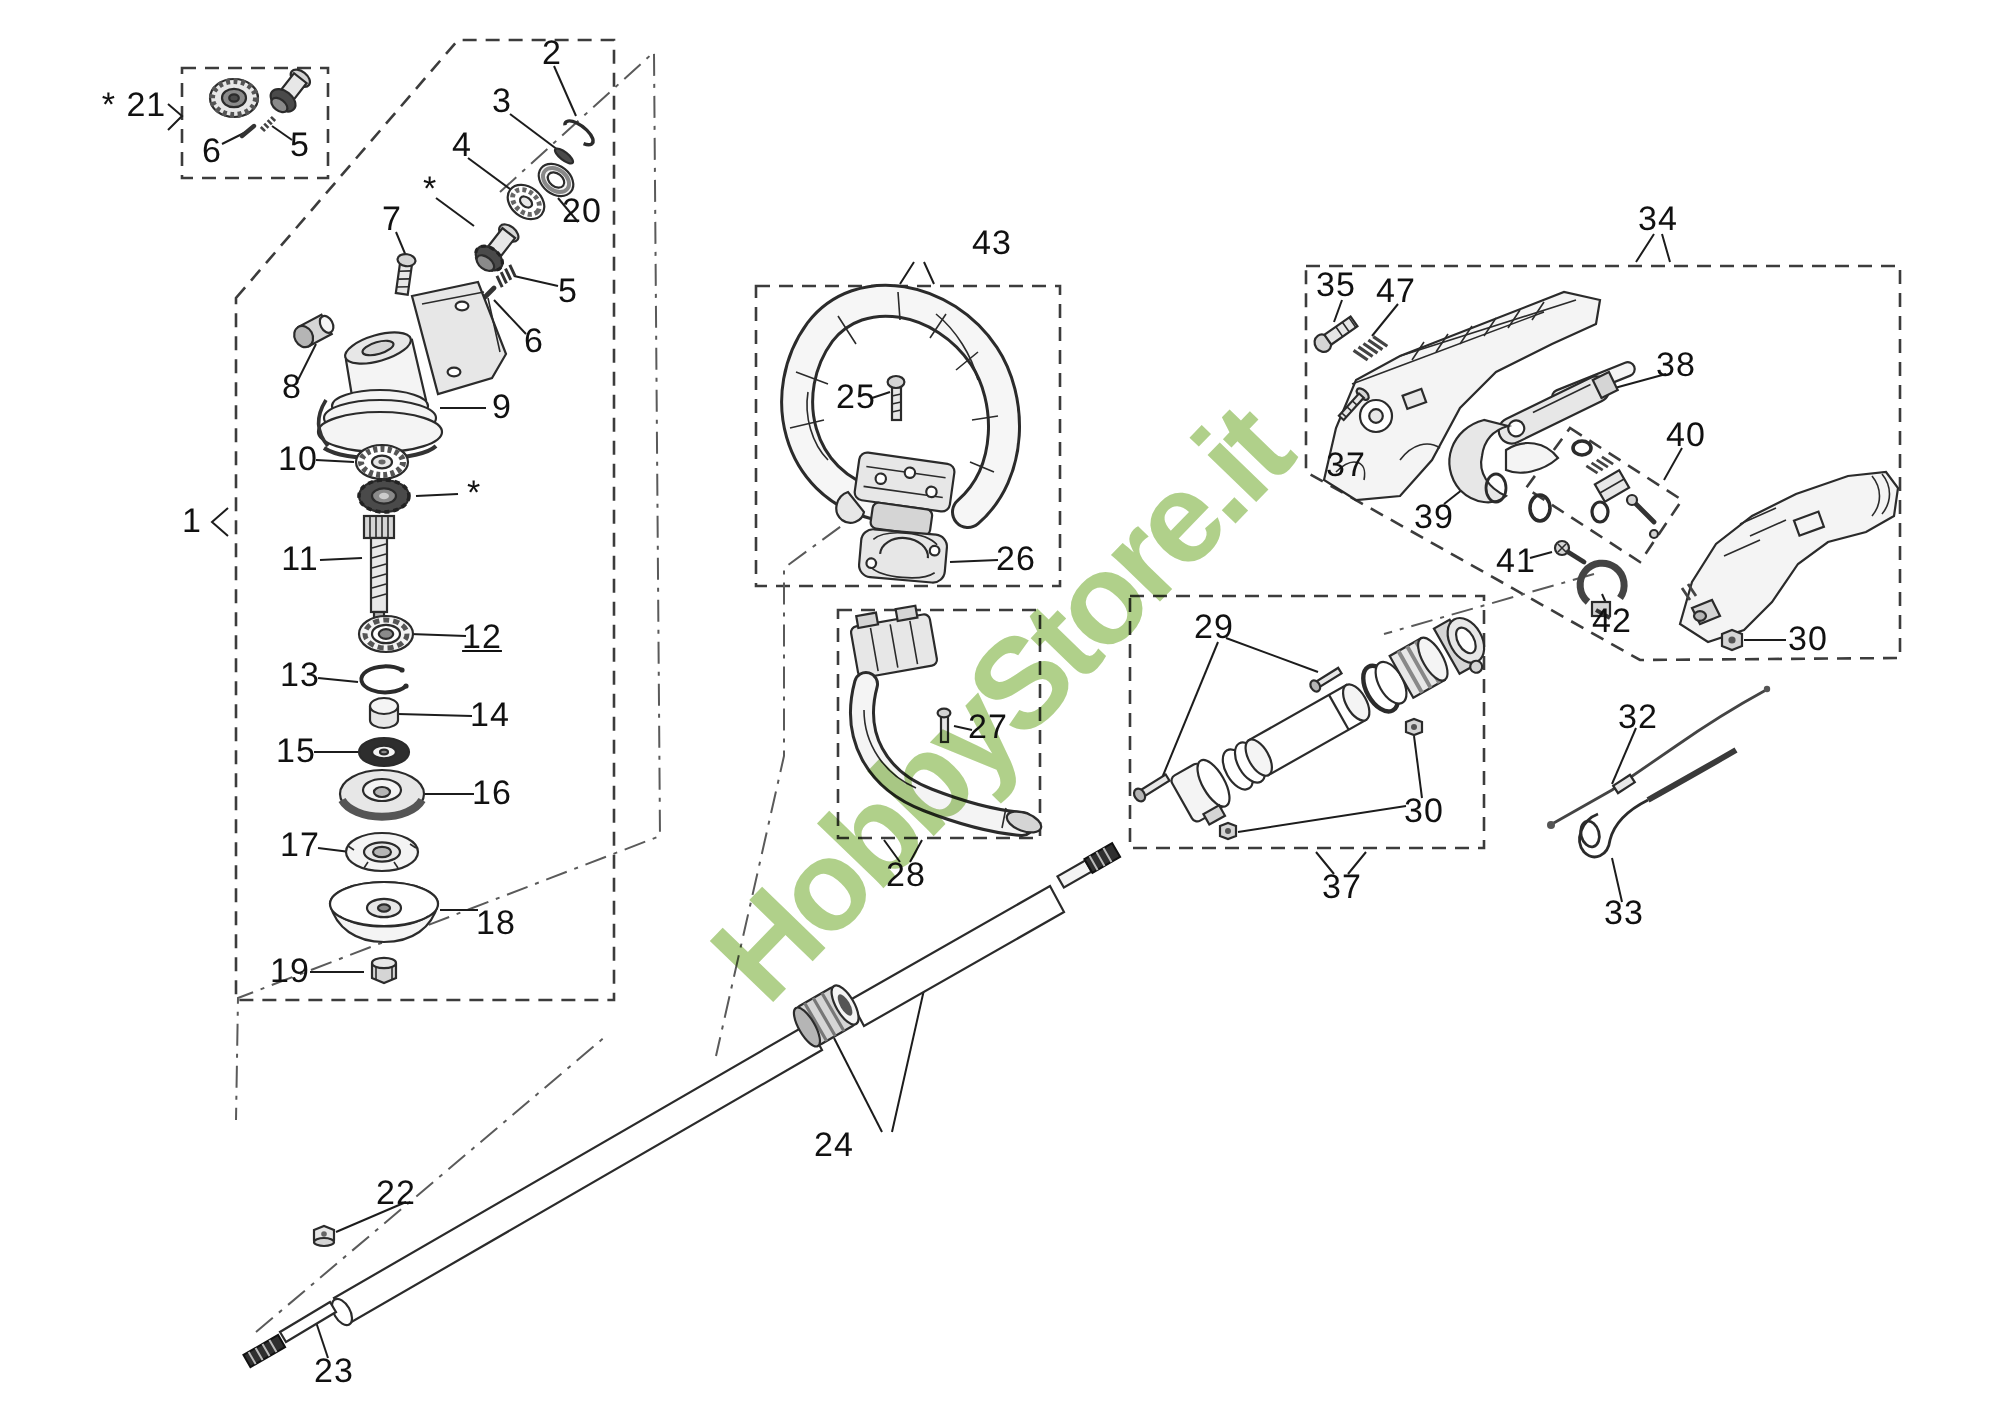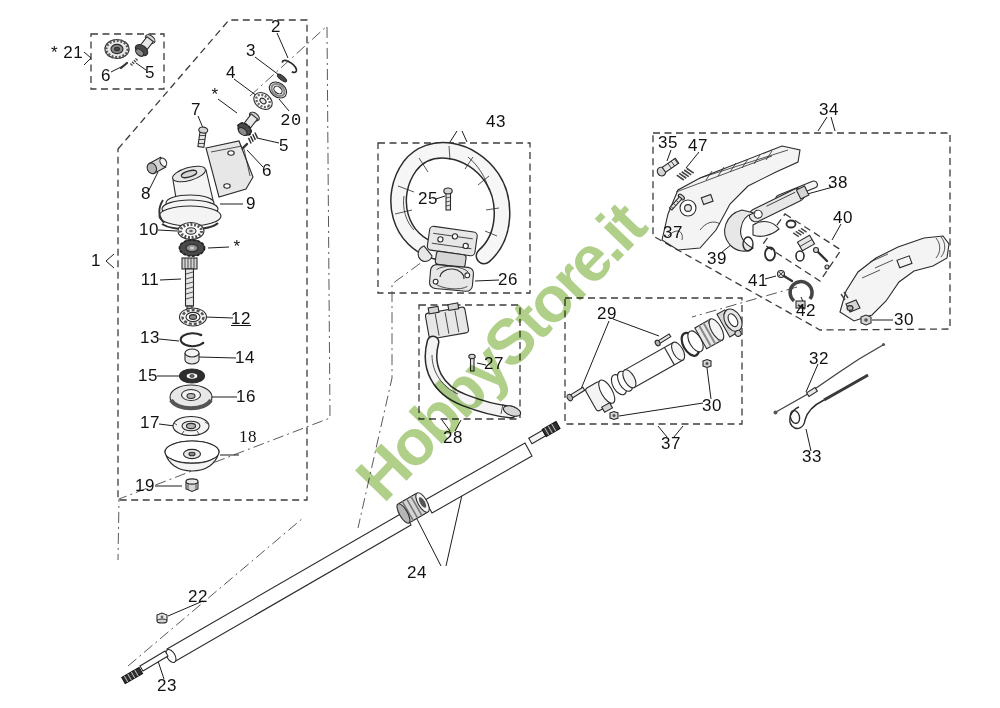--- a/index.html
+++ b/index.html
@@ -474,38 +474,38 @@
 
 <div class="watermark" style="color: rgb(156, 196, 109);">HobbyStore.it</div>
 
 <div>
       <div class="callout" style="left: 67px; top: 53px;">* 21</div>
       <div class="callout" style="left: 106px; top: 76px;">6</div>
       <div class="callout" style="left: 150px; top: 73px;">5</div>
       <div class="callout" style="left: 276px; top: 27px;">2</div>
       <div class="callout" style="left: 251px; top: 51px;">3</div>
       <div class="callout" style="left: 231px; top: 73px;">4</div>
-      <div class="callout" style="left: 291px; top: 120px; font-family: Liberation Mono, monospace;">20</div>
+      <div class="callout" style="left: 291px; top: 106px;">20</div>
       <div class="callout" style="left: 215px; top: 95px;">*</div>
       <div class="callout" style="left: 196px; top: 110px;">7</div>
       <div class="callout" style="left: 284px; top: 146px;">5</div>
       <div class="callout" style="left: 267px; top: 171px;">6</div>
       <div class="callout" style="left: 146px; top: 194px;">8</div>
       <div class="callout" style="left: 251px; top: 204px;">9</div>
       <div class="callout" style="left: 149px; top: 230px;">10</div>
       <div class="callout" style="left: 237px; top: 247px;">*</div>
       <div class="callout" style="left: 96px; top: 261px;">1</div>
       <div class="callout" style="left: 150px; top: 280px;">11</div>
       <div class="callout" style="left: 241px; top: 319px; text-decoration: underline;">12</div>
       <div class="callout" style="left: 150px; top: 338px;">13</div>
       <div class="callout" style="left: 245px; top: 358px;">14</div>
       <div class="callout" style="left: 148px; top: 376px;">15</div>
       <div class="callout" style="left: 246px; top: 397px; text-align: right;">16</div>
       <div class="callout" style="left: 150px; top: 423px;">17</div>
-      <div class="callout" style="left: 248px; top: 437px; font-family: Liberation Serif, serif;">18</div>
+      <div class="callout" style="left: 248px; top: 462px;">18</div>
       <div class="callout" style="left: 145px; top: 486px;">19</div>
       <div class="callout" style="left: 460px; top: 122px; margin-left: 36px;">43</div>
       <div class="callout" style="left: 428px; top: 199px;">25</div>
       <div class="callout" style="left: 508px; top: 280px;">26</div>
       <div class="callout" style="left: 494px; top: 364px;">27</div>
       <div class="callout" style="left: 453px; top: 438px;">28</div>
       <div class="callout" style="left: 607px; top: 314px;">29</div>
       <div class="callout" style="left: 712px; top: 406px;">30</div>
       <div class="callout" style="left: 671px; top: 444px;">37</div>
       <div class="callout" style="left: 829px; top: 110px;">34</div>

